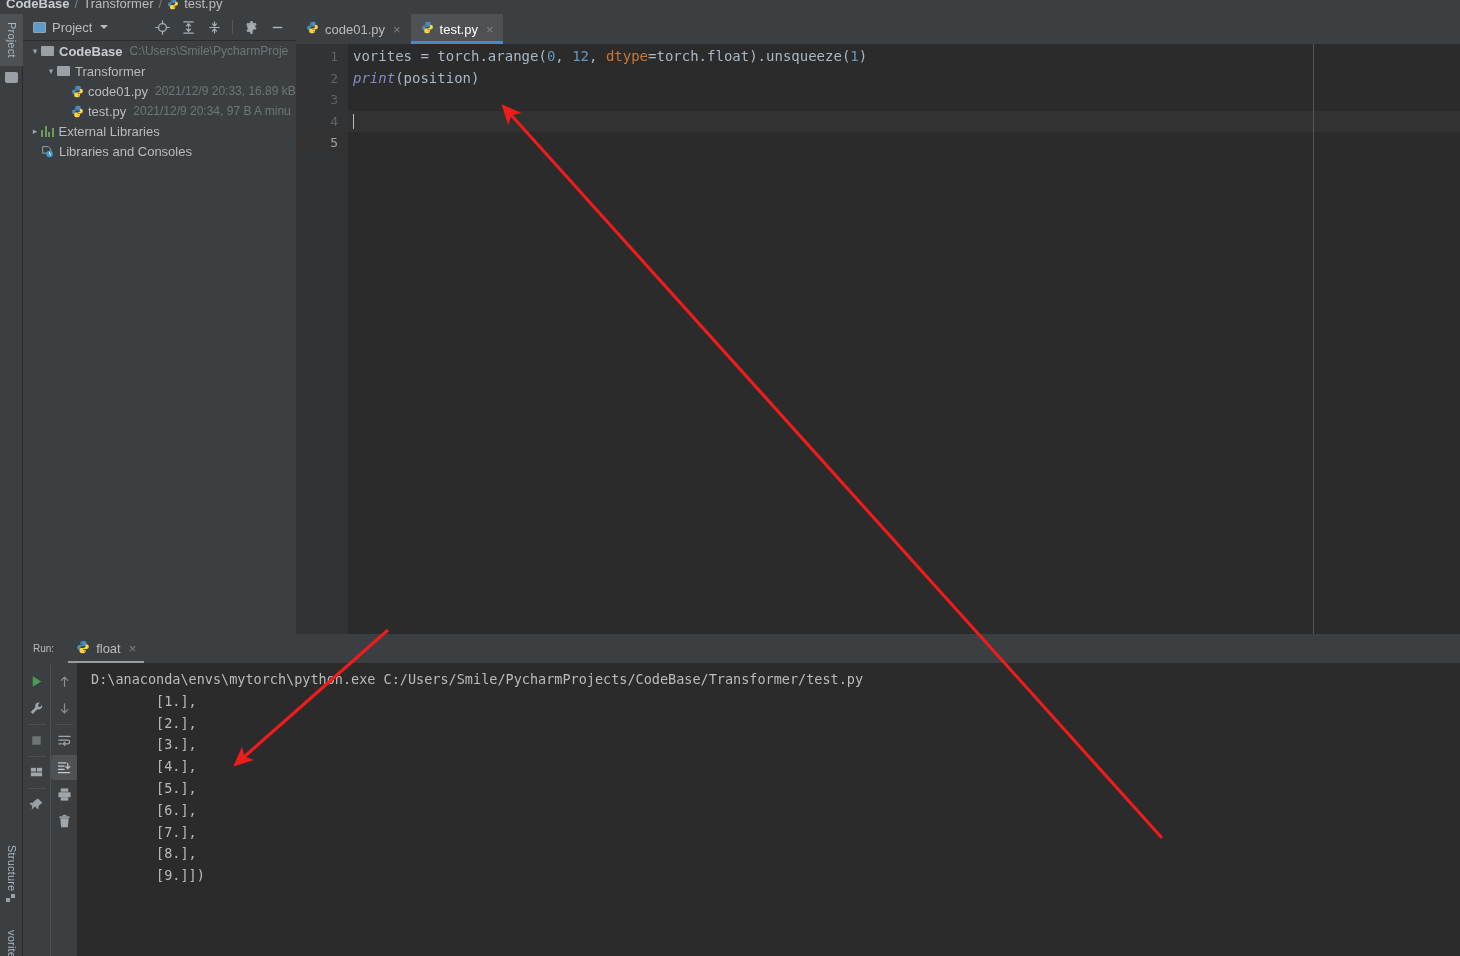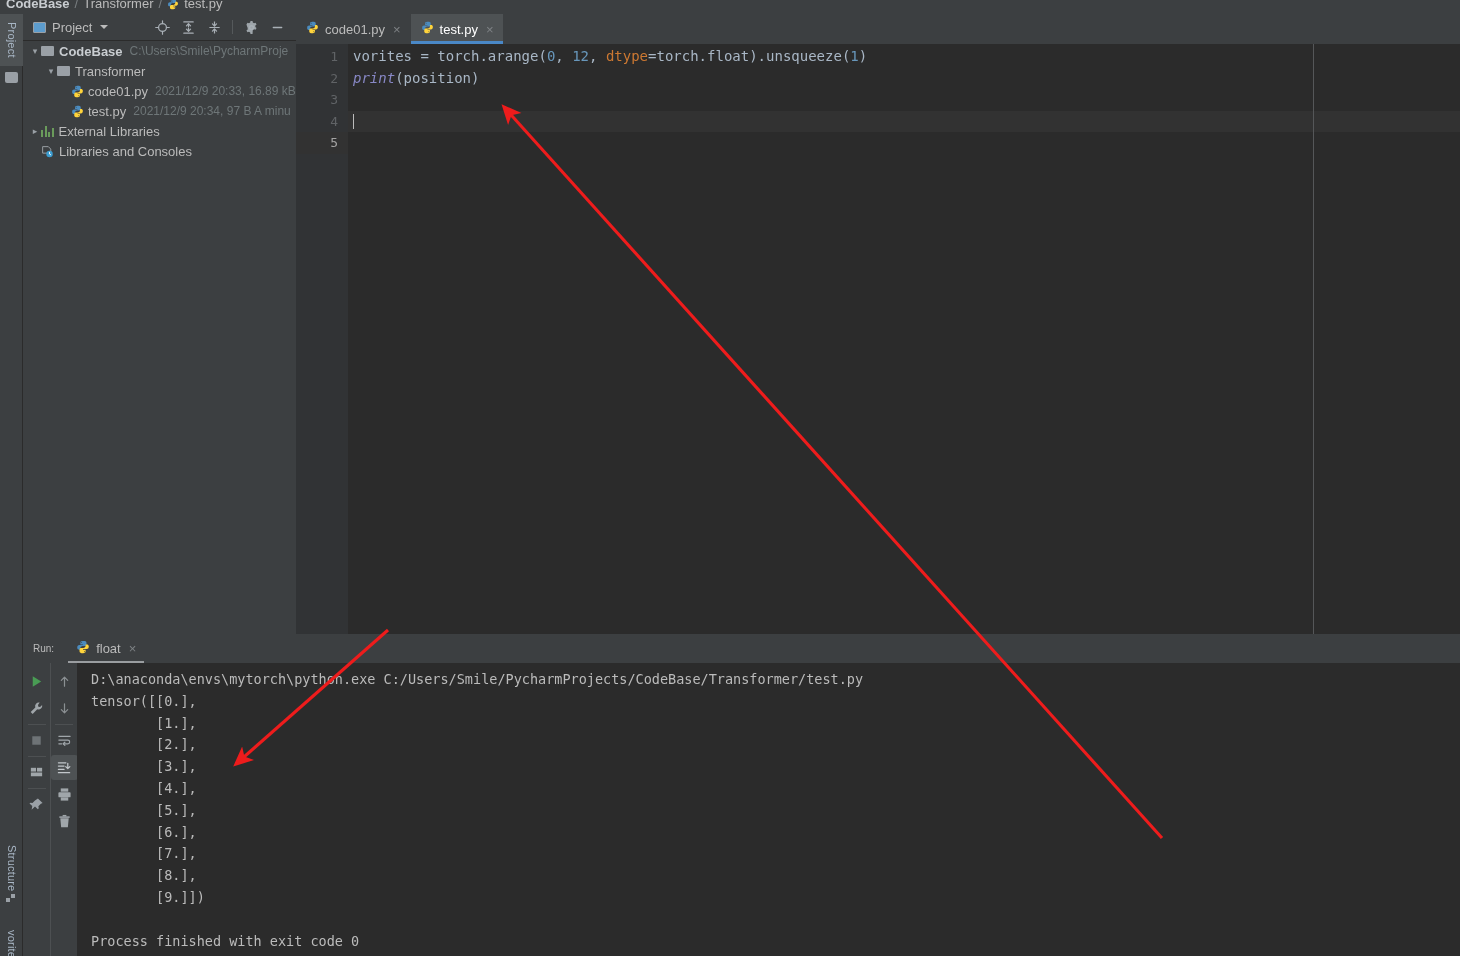--- a/index.html
+++ b/index.html
@@ -424,32 +424,30 @@
         <svg width="15" height="15" viewBox="0 0 16 16">
             <path d="M3.5 4.5h9l-.9 9.5H4.4z" fill="#a0a6aa"></path>
             <rect x="2.5" y="2.5" width="11" height="1.6" fill="#a0a6aa"></rect>
             <rect x="6" y="1" width="4" height="1.6" fill="#a0a6aa"></rect>
           </svg>
       </div>
     </div>
 
     <div class="console">
       <div class="oline">D:\anaconda\envs\mytorch\python.exe C:/Users/Smile/PycharmProjects/CodeBase/Transformer/test.py</div>
-      <div class="oline">tensor([[0.],</div>
       <div class="oline">        [1.],</div>
       <div class="oline">        [2.],</div>
       <div class="oline">        [3.],</div>
       <div class="oline">        [4.],</div>
       <div class="oline">        [5.],</div>
       <div class="oline">        [6.],</div>
       <div class="oline">        [7.],</div>
       <div class="oline">        [8.],</div>
       <div class="oline">        [9.]])</div>
       <div class="oline"></div>
-      <div class="oline">Process finished with exit code 0</div>
     </div>
   </div>
 
   <svg class="arrows" viewBox="0 0 1460 956">
     <defs>
       <marker id="ah" markerWidth="7" markerHeight="7" refX="5.2" refY="3.5" orient="auto">
         <path d="M0,0.6 L6.4,3.5 L0,6.4 L1.6,3.5 z" fill="#ee1c1c"></path>
       </marker>
     </defs>
     <line x1="1162" y1="838" x2="504" y2="107" stroke="#ee1c1c" stroke-width="3.1" marker-end="url(#ah)"></line>

